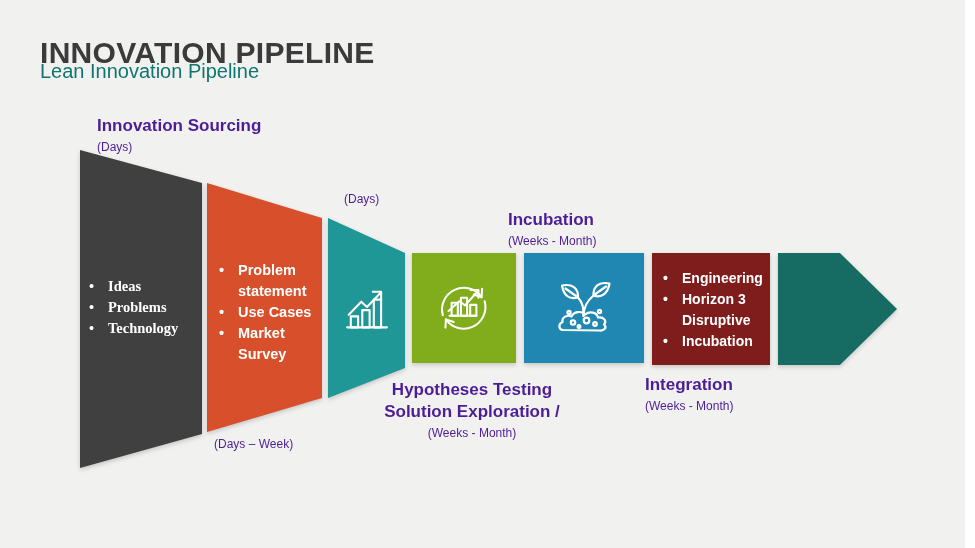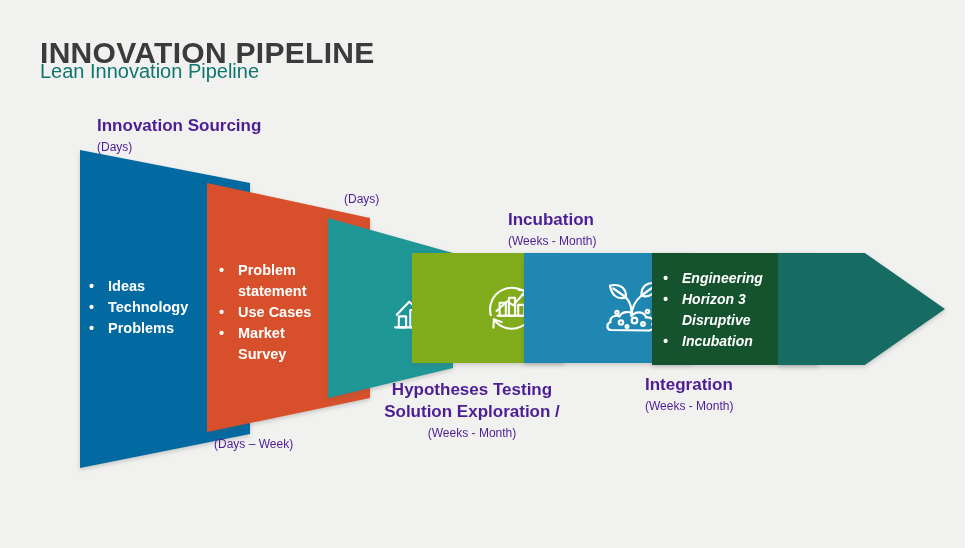--- a/index.html
+++ b/index.html
@@ -12,21 +12,21 @@
     position:absolute; left:40px; top:16px;
     font-size:30px; font-weight:800; color:#3B3B3B; letter-spacing:.3px;
   }
   .page-subtitle{
     position:absolute; left:40px; top:60px;
     font-size:20px; font-weight:400; color:#0f766e;
   }
 
   
   .wrap{position:absolute; filter:drop-shadow(0 2px 2px rgba(90,90,90,.28));}
-  .shape{position:relative; width:100%; height:100%;padding-left:48px;}
+  .shape{position:relative; width:100%; height:100%;}
   .w1{left:80px;  top:150px; width:122px; height:318px;}
   .p1{clip-path:polygon(0 0,100% 10.4%,100% 89.3%,0 100%);}
   .w2{left:207px; top:183px; width:115px; height:249px;}
   .p2{clip-path:polygon(0 0,100% 14.1%,100% 86.3%,0 100%);}
   .w3{left:328px; top:218px; width:77px;  height:180px;}
   .p3{clip-path:polygon(0 0,100% 19.4%,100% 83.3%,0 100%); display:flex;align-items:center;justify-content:center;}
   .w4{left:412px; top:253px; width:104px; height:110px;}
   .w5{left:524px; top:253px; width:120px; height:110px;}
   .w6{left:652px; top:253px; width:118px; height:112px;}
   .boxc{display:flex;align-items:center;justify-content:center;}
@@ -57,25 +57,25 @@
 </style>
 </head>
 <body>
 
 <div class="slide" style="background-color: rgb(241, 241, 240);">
 
   <h1 class="page-title">INNOVATION PIPELINE</h1>
   <div class="page-subtitle">Lean Innovation Pipeline</div>
 
   <div class="wrap w1">
-    <div class="shape p1" style="background-color: #0369a1;">
+    <div class="shape p1" style="background-color: #404040; font-family: Liberation Serif, serif;">
       <ul class="bullets b1">
         <li>Ideas</li>
+        <li>Problems</li>
         <li>Technology</li>
-        <li>Problems</li>
       </ul>
     </div>
   </div>
 
   <div class="wrap w2">
     <div class="shape p2" style="background-color: rgb(216, 80, 43);">
       <ul class="bullets b2">
         <li>Problem statement</li>
         <li>Use Cases</li>
         <li>Market Survey</li>
@@ -133,21 +133,21 @@
           <circle cx="43" cy="48" r="1.8"></circle>
           <circle cx="27" cy="50.5" r="1.4"></circle>
           <circle cx="17" cy="36.5" r="1.6"></circle>
           <circle cx="47.5" cy="35.5" r="1.6"></circle>
         </g>
       </svg>
     </div>
   </div>
 
   <div class="wrap w6">
-    <div class="shape" style="background-color: #14532d; font-style: italic;">
+    <div class="shape" style="background-color: #7f1d1d;">
       <ul class="bullets b6">
         <li>Engineering</li>
         <li>Horizon 3 Disruptive</li>
         <li>Incubation</li>
       </ul>
     </div>
   </div>
 
   <div class="wrap warrow">
     <div class="shape parrow" style="background-color: rgb(22, 108, 98);"></div>

